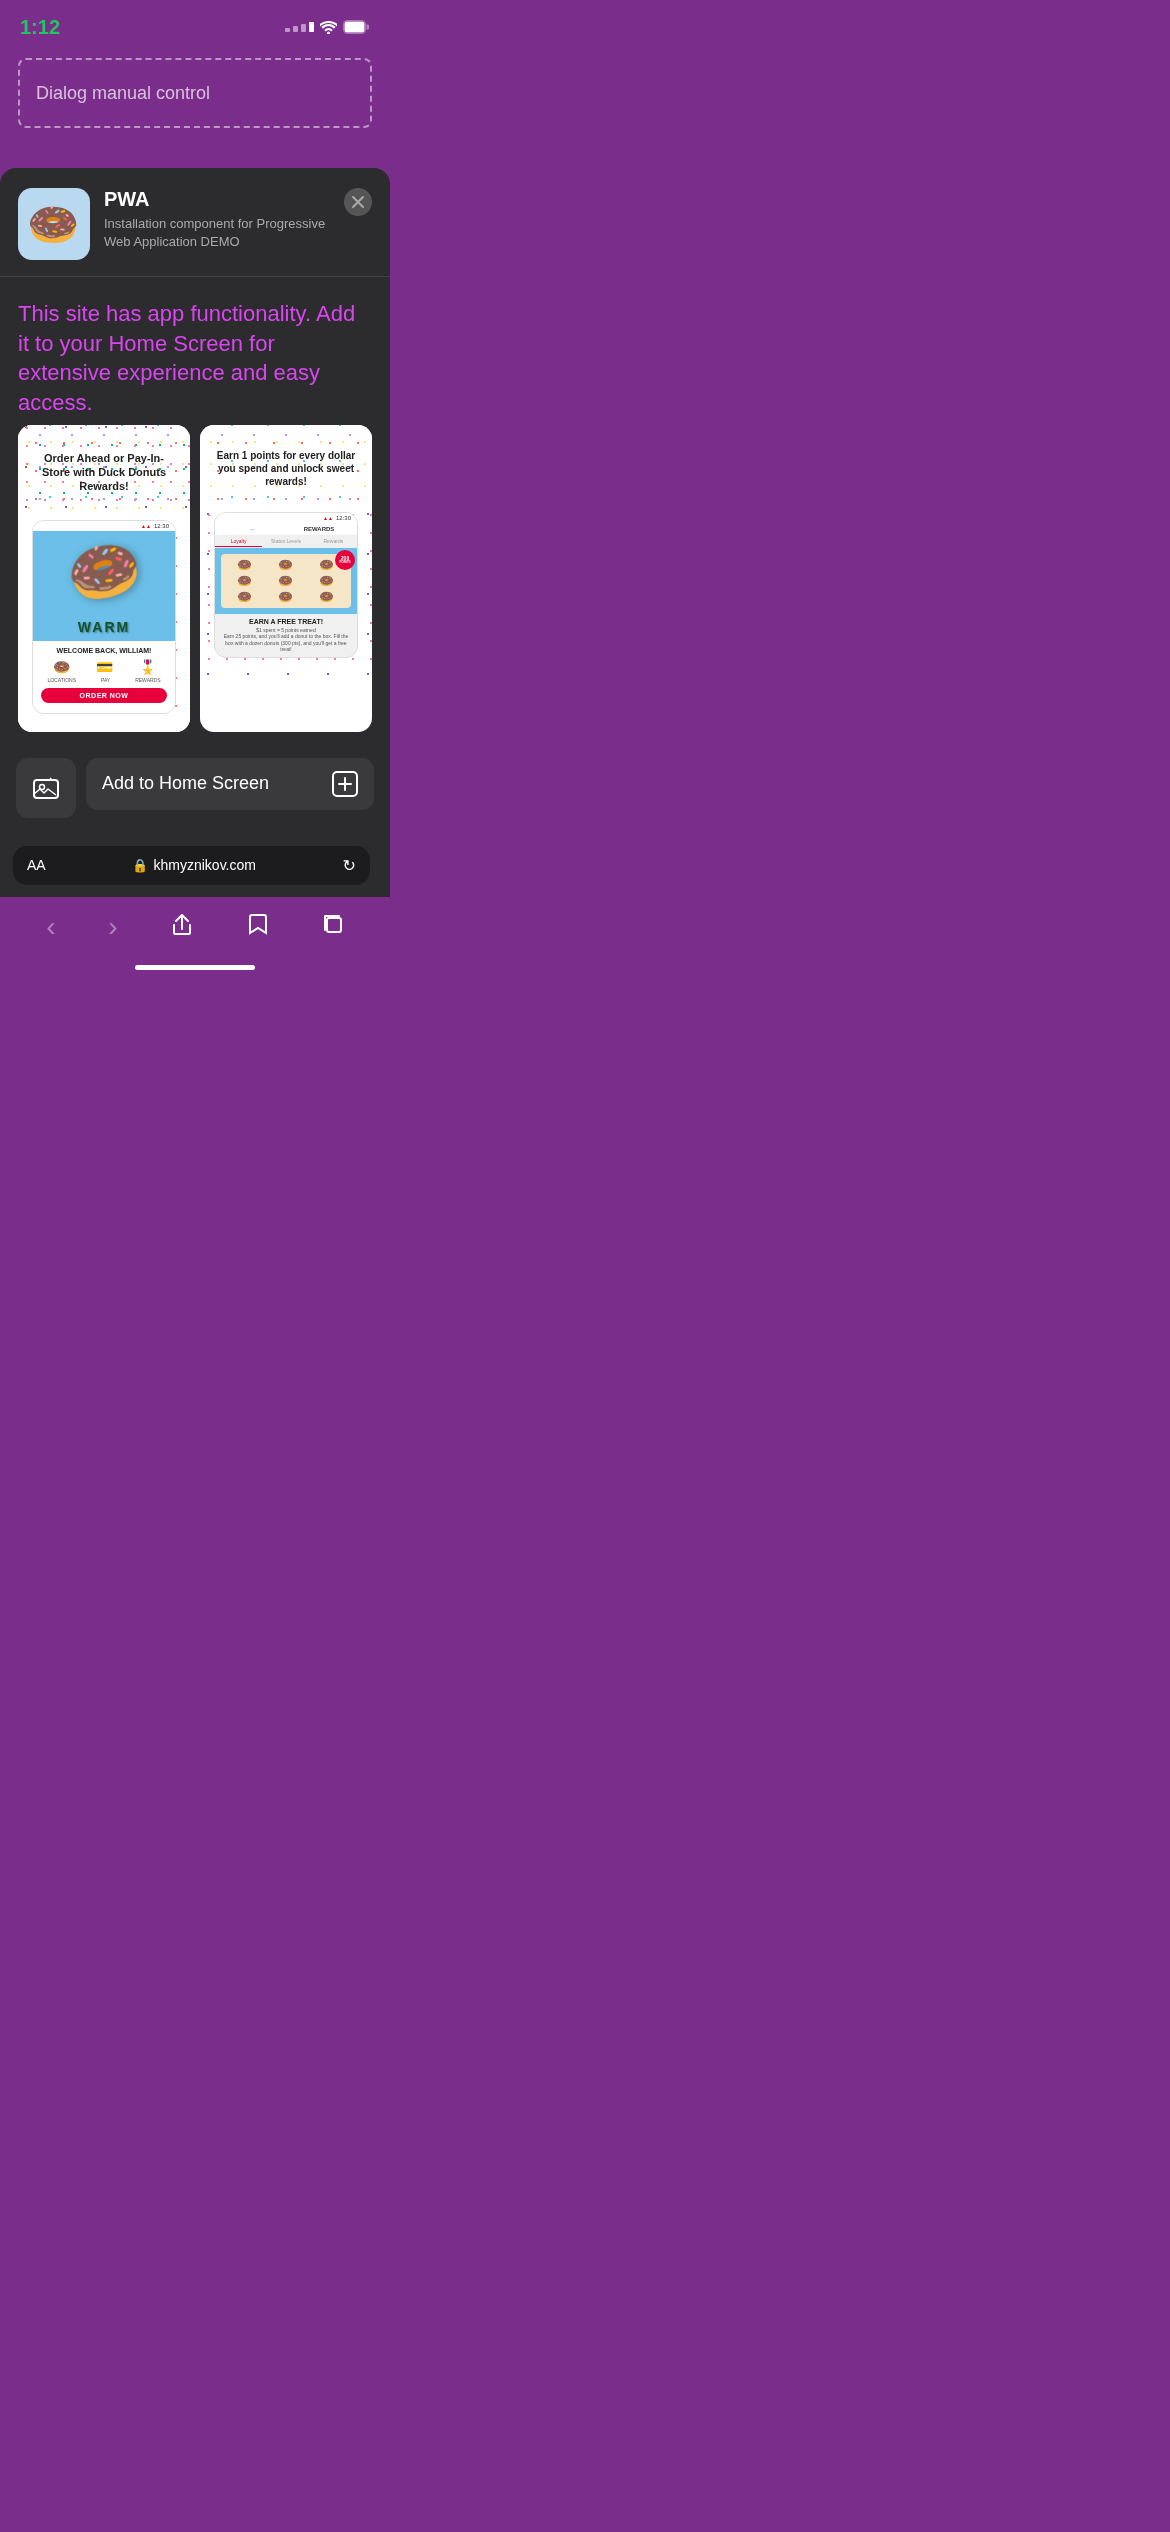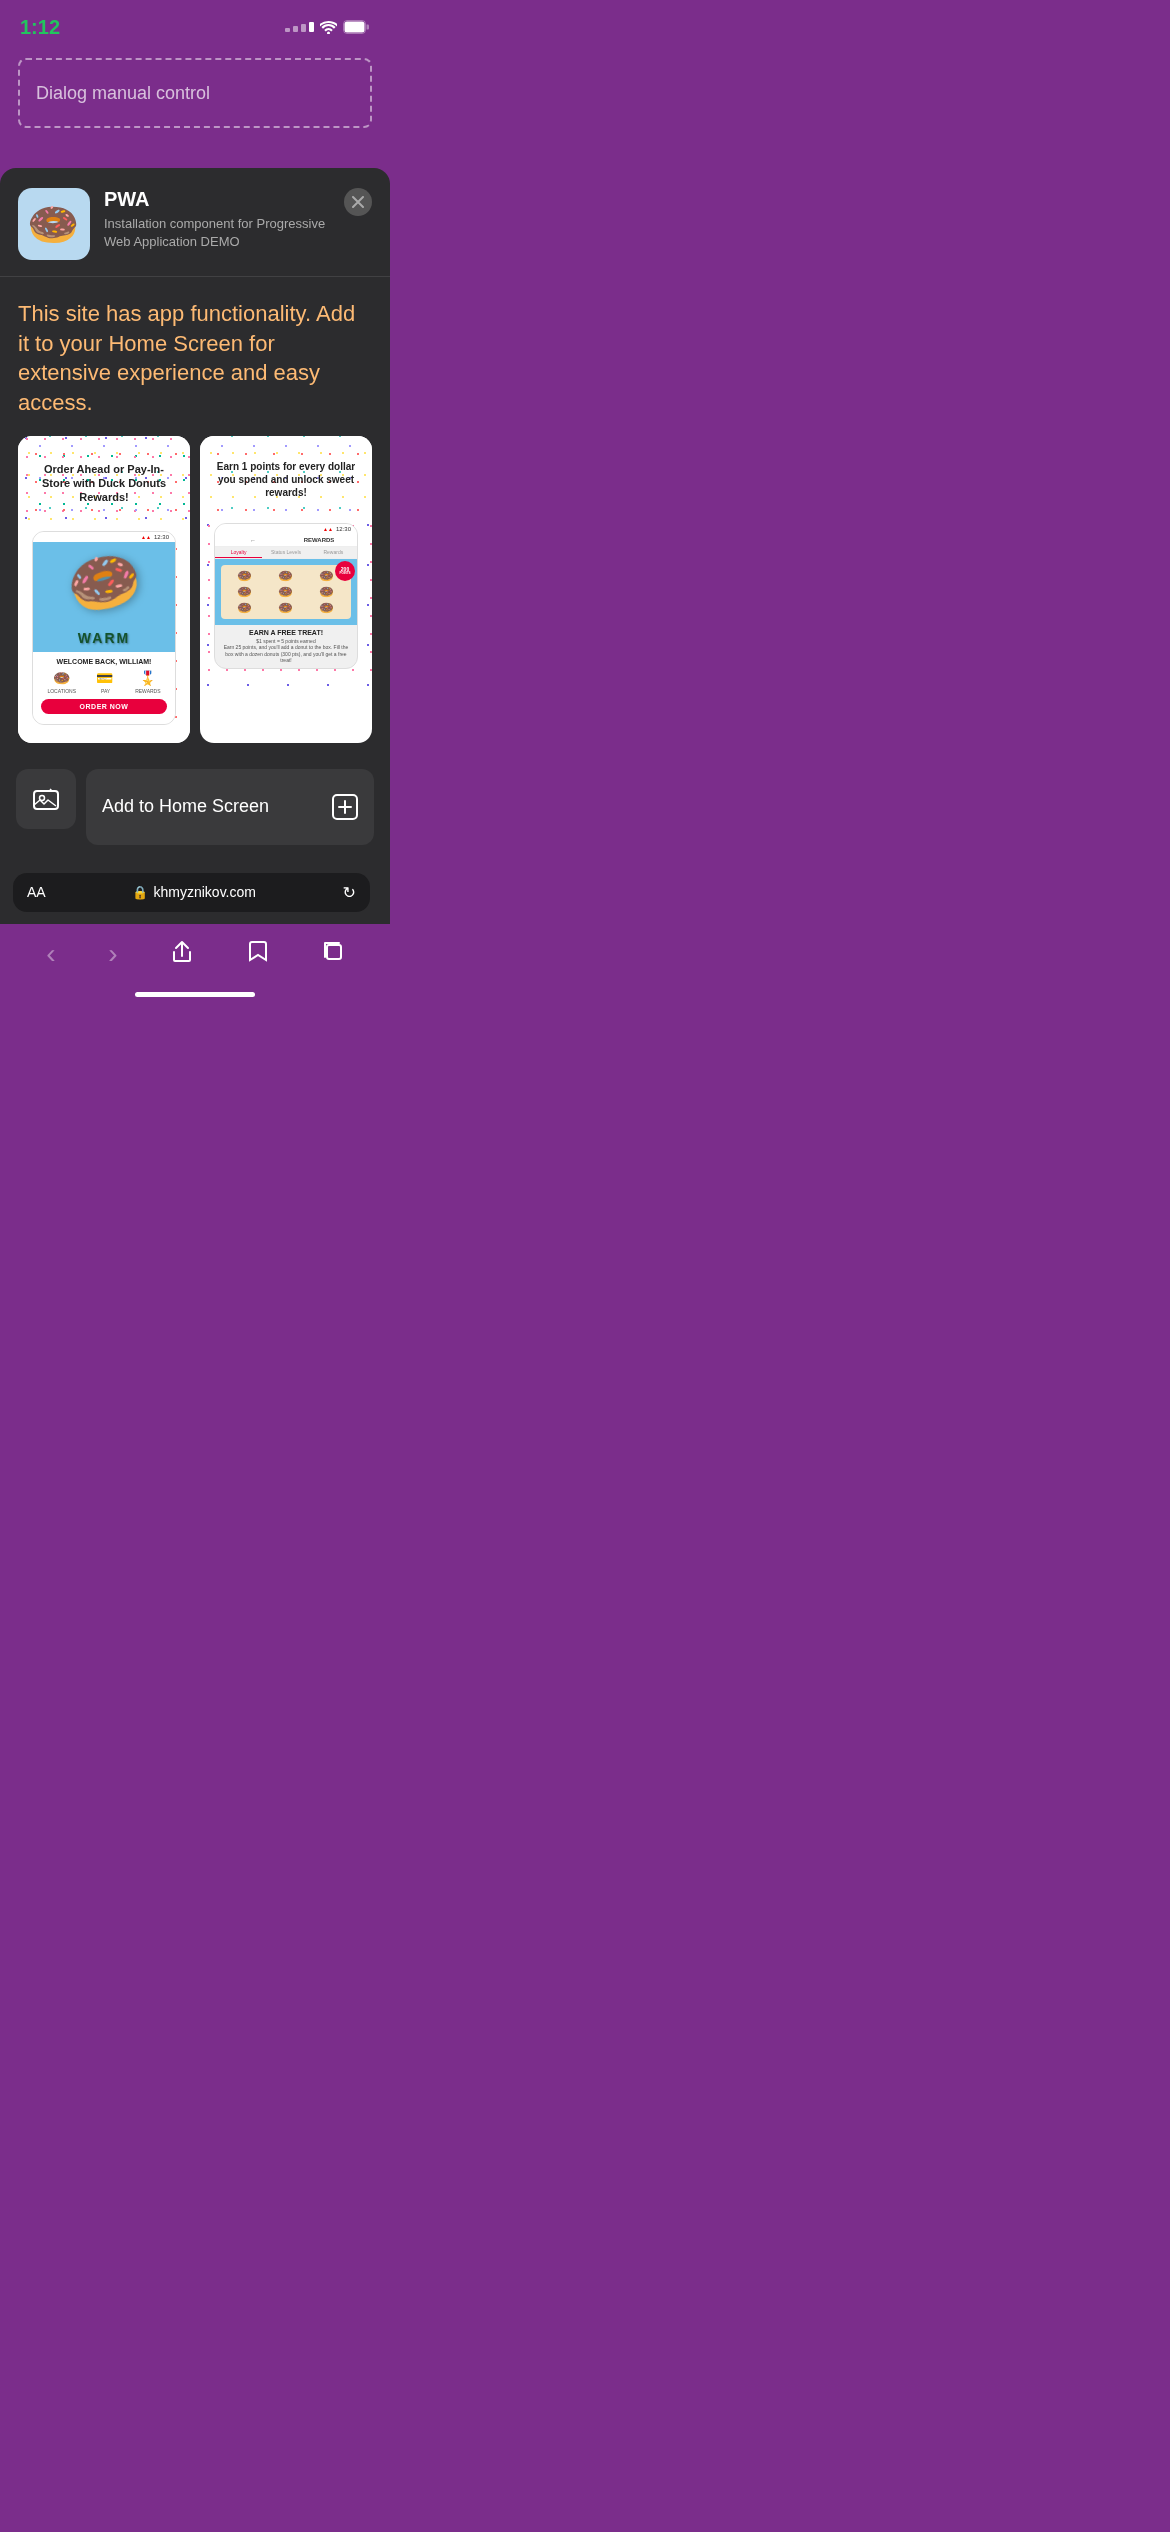--- a/index.html
+++ b/index.html
@@ -107,25 +107,25 @@
       display: flex;
       align-items: center;
       justify-content: center;
       cursor: pointer;
       flex-shrink: 0;
     }
     .close-btn svg { fill: #aaa; }
 
     
     .promo-text {
-      color: #fdba74;
+      color: #d946ef;
       font-size: 22px;
       font-weight: 500;
       line-height: 1.35;
-      padding: 22px 18px 18px 18px;
+      padding: 22px 18px 7px 18px;
     }
 
     
     .screenshots-row {
       display: flex;
       gap: 10px;
       padding: 0 18px 26px 18px;
       overflow: hidden;
     }
     .screenshot-card {
@@ -329,21 +329,21 @@
     }
     .img-btn svg { fill: #fff; }
     .add-home-btn {
       flex: 1;
       background: #3a3a3c;
       border-radius: 12px;
       display: flex;
       align-items: center;
       justify-content: space-between;
       padding: 0 16px;
-      height: 76px;
+      height: 52px;
       cursor: pointer;
     }
     .add-home-label {
       color: #fff;
       font-size: 18px;
       font-weight: 500;
     }
     .add-icon {
       width: 26px;
       height: 26px;

